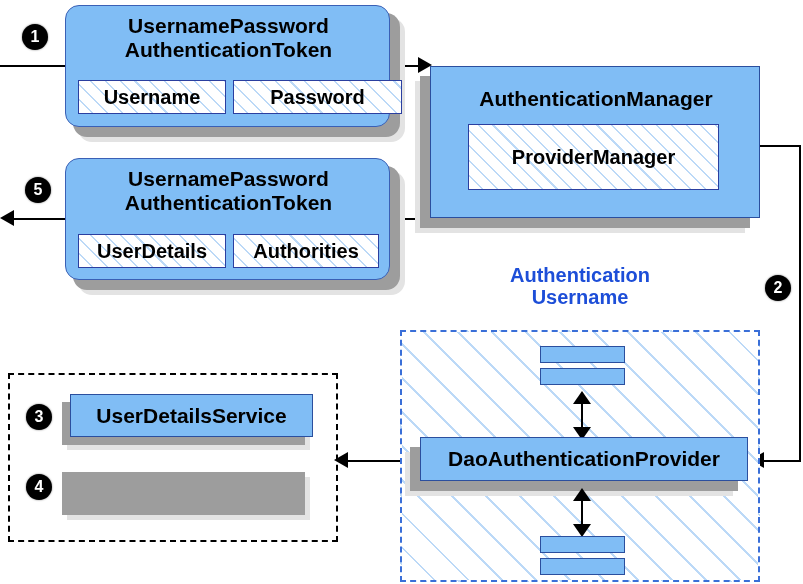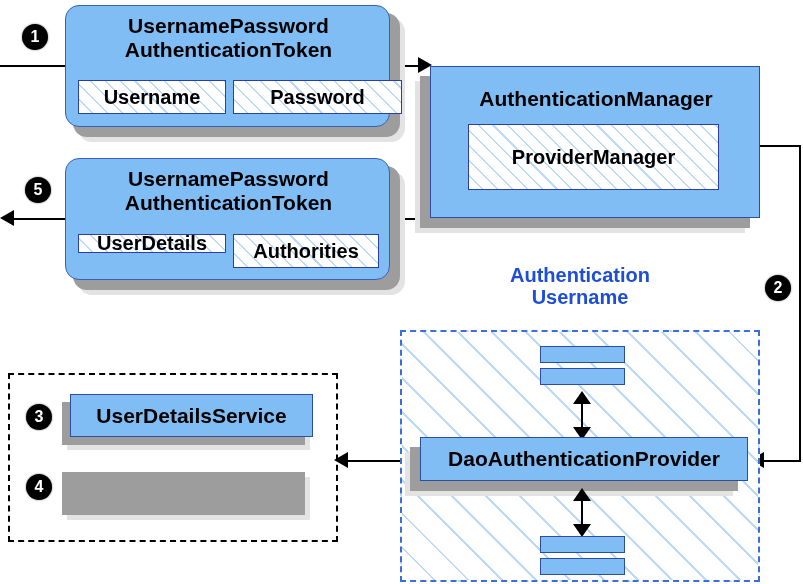--- a/index.html
+++ b/index.html
@@ -69,21 +69,21 @@
   #upat-title    {position:absolute;left:0;top:8px;width:325px;text-align:center;
                   font-size:21px;font-weight:bold;line-height:1.15;}
   #hb-username   {left:78px; top:80px;  width:148px; height:34px; font-size:20px;}
   #hb-password   {left:233px;top:80px;  width:169px; height:34px; font-size:20px;}
 
   #box-upat2     {left:65px; top:158px; width:325px; height:122px; font-size:21px;}
   #box-upat2-sh-d{left:73px; top:166px; width:325px; height:122px; border-radius:14px;}
   #box-upat2-sh-l{left:78px; top:171px; width:325px; height:122px; border-radius:14px;}
   #upat2-title   {position:absolute;left:0;top:8px;width:325px;text-align:center;
                   font-size:21px;font-weight:bold;line-height:1.15;}
-  #hb-userdetails{left:78px; top:234px; width:148px; height:19px; font-size:20px;}
+  #hb-userdetails{left:78px; top:234px; width:148px; height:34px; font-size:20px;}
   #hb-authorities{left:233px;top:234px; width:146px; height:34px; font-size:20px;}
 
   #box-am        {left:430px;top:66px;  width:330px; height:152px;}
   #box-am-sh-d   {left:420px;top:76px;  width:330px; height:152px;}
   #box-am-sh-l   {left:415px;top:81px;  width:330px; height:152px;}
   #am-title      {position:absolute;left:0;top:20px;width:330px;text-align:center;
                   font-size:21px;font-weight:bold;}
   #hb-pm         {left:468px;top:124px; width:251px; height:66px; font-size:20px;}
 
   #providers-box {left:400px;top:330px; width:360px; height:252px;}

